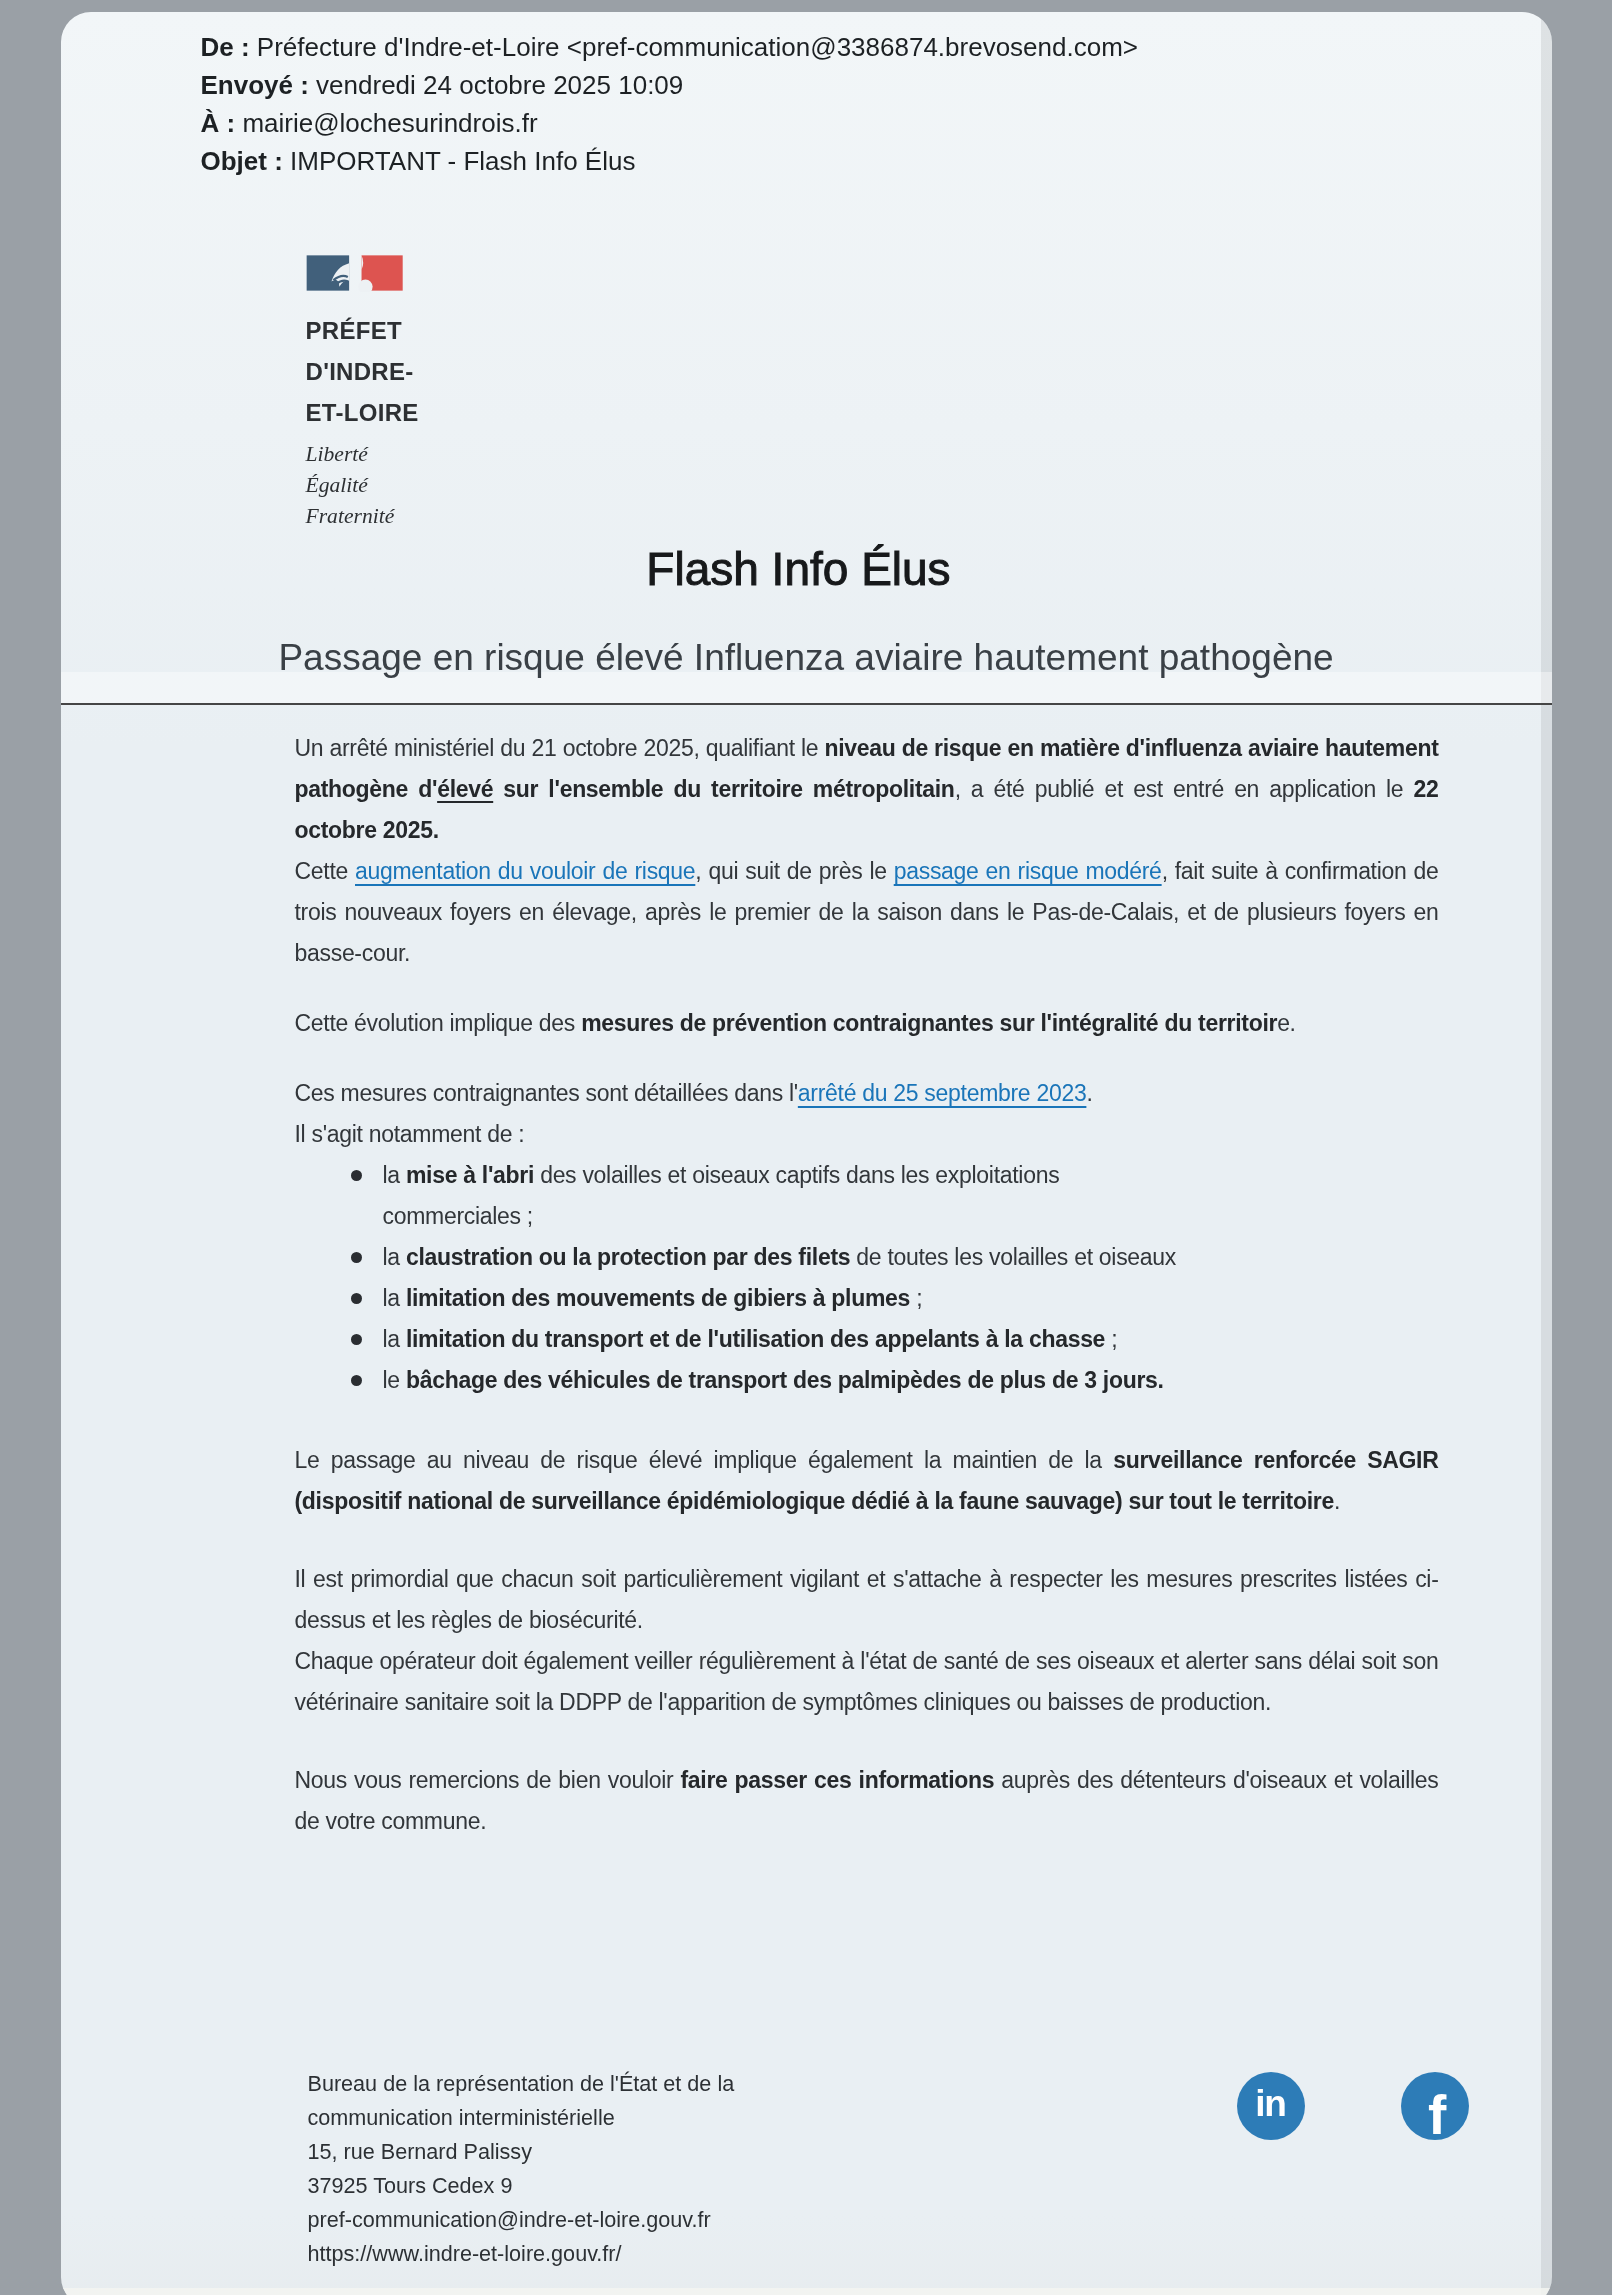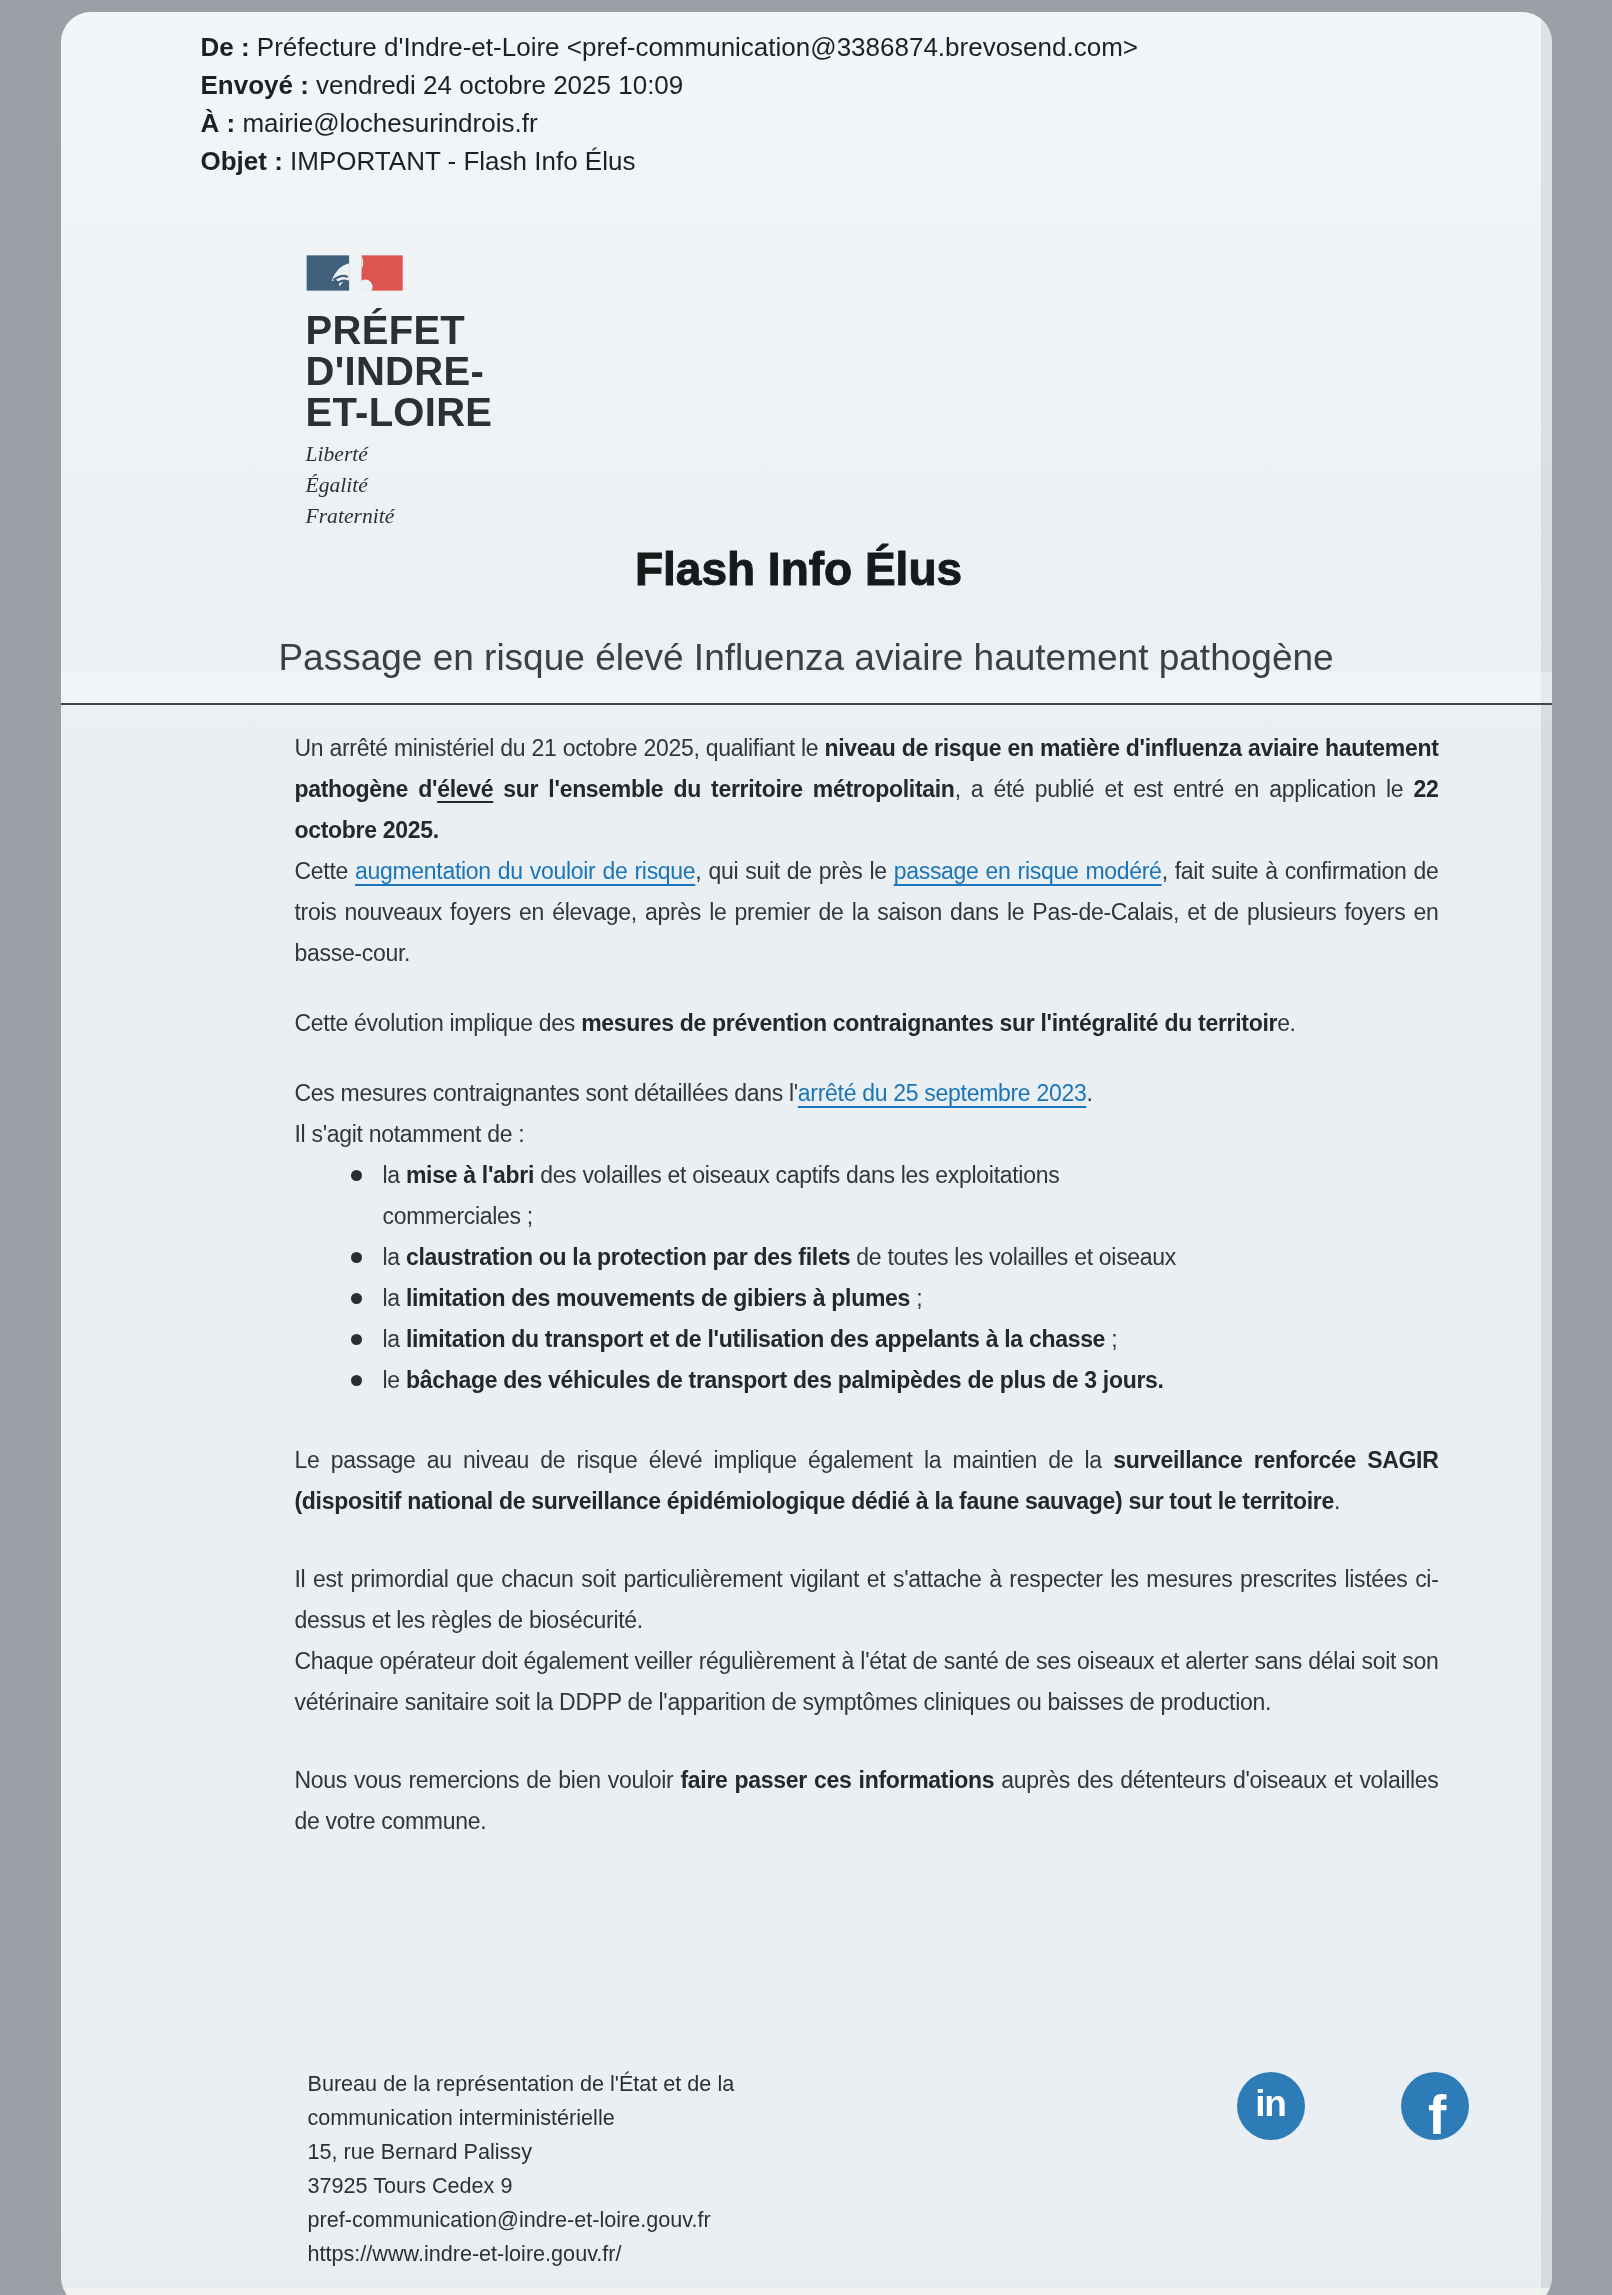--- a/index.html
+++ b/index.html
@@ -14,25 +14,25 @@
     border-radius:30px;
   }
   .right-shade{position:absolute;top:0;right:0;width:10.5px;height:100%;background:rgba(150,156,160,.22);}
 
   
   .email-header{position:absolute;left:140px;top:15.7px;font-size:26px;line-height:38px;color:#1d2124;}
   .email-header .lbl{font-weight:700;}
 
   
   .gov-logo{position:absolute;left:245px;top:242px;color:#2d3033;}
-  .logo-name{margin-top:15.7px;font-size:40px;font-weight:700;line-height:41px;letter-spacing:0.3px;}
+  .logo-name{margin-top:15.7px;font-size:24px;font-weight:700;line-height:41px;letter-spacing:0.3px;}
   .logo-motto{margin-top:6.5px;font-family:"Liberation Serif","DejaVu Serif",serif;font-style:italic;font-size:21.6px;line-height:31px;}
 
   
-  .doc-title{position:absolute;left:0;right:15px;top:530px;text-align:center;font-size:46px;font-weight:700;color:#17191b;-webkit-text-stroke:1px #17191b;}
+  .doc-title{position:absolute;left:0;right:15px;top:530px;text-align:center;font-size:46px;font-weight:400;color:#17191b;-webkit-text-stroke:1px #17191b;}
   .pre-divider{position:absolute;left:0;top:660px;width:100%;height:31px;background:rgba(255,255,255,.4);}
   .doc-subtitle{position:absolute;left:0;right:0;top:625px;text-align:center;font-size:37px;font-weight:400;color:#3a4046;}
   .divider{position:absolute;left:0;top:691px;width:100%;height:2px;background:#454545;}
 
   
   .body-col{position:absolute;left:234px;top:716px;width:1144px;font-size:23px;letter-spacing:-0.3px;line-height:41px;text-align:justify;}
   .body-col .b{font-weight:700;color:#25282b;}
   .body-col .u{text-decoration:underline;text-underline-offset:3.9px;}
   .body-col a{color:#1a75b9;text-decoration:underline;text-decoration-thickness:1.6px;text-underline-offset:4.6px;cursor:pointer;}
   .gap-sm{margin-top:29px;}

